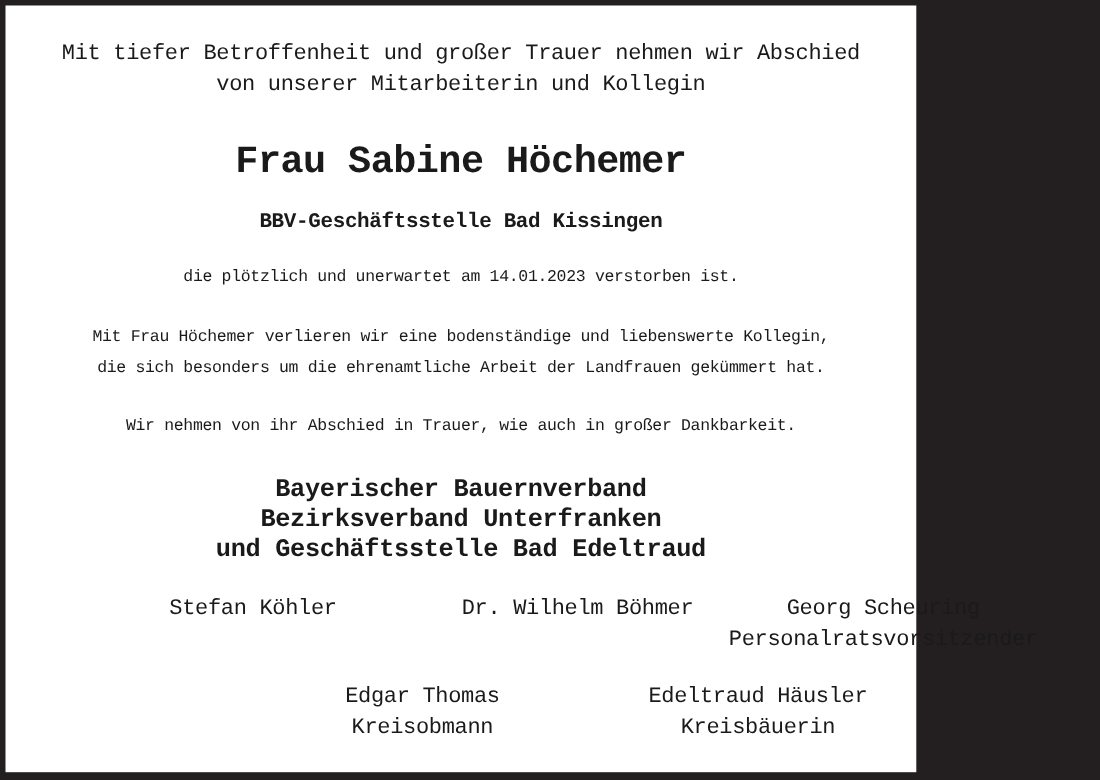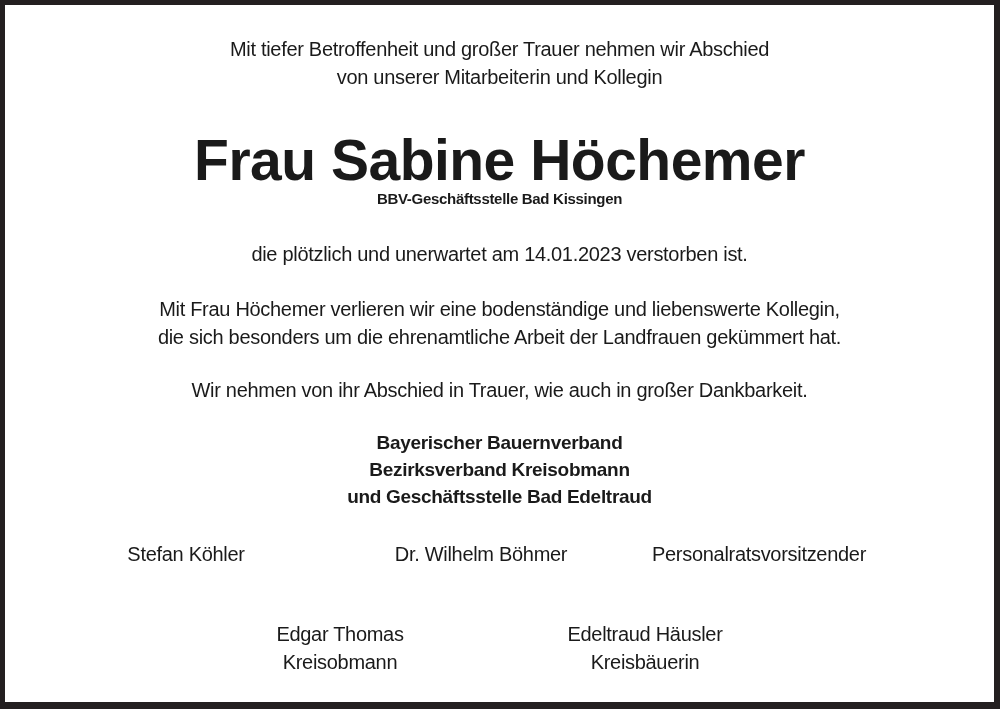--- a/index.html
+++ b/index.html
@@ -1,57 +1,59 @@
 <!DOCTYPE html>
 <html><head>
   <meta charset="utf-8">
   <style>
     html, body { margin: 0; padding: 0; background: #231f20; }
     body { width: 1000px; height: 709px; position: relative; overflow: hidden; }
     .sheet {
-      position: absolute; left: 5px; top: 5px; width: 989px; height: 697px;
+      position: absolute; left: 5px; top: 5px; width: 818px; height: 697px;
       background: #ffffff; color: #1a1a1a;
-      font-family: Liberation Sans, sans-serif;
+      font-family: Liberation Mono, monospace;
+      padding-left: 10px;
     }
     .line { position: absolute; left: 0; width: 100%; text-align: center; white-space: nowrap; }
     .intro { font-size: 20px; letter-spacing: -0.3px; }
-    .name { font-size: 57px; font-weight: bold; letter-spacing: -0.5px; }
-    .sub { font-size: 15px; font-weight: bold; letter-spacing: -0.3px; }
-    .body { font-size: 20px; letter-spacing: -0.3px; }
-    .org { font-size: 19px; font-weight: bold; letter-spacing: -0.3px; }
-    .sig { position: absolute; text-align: center; font-size: 20px; line-height: 28px; white-space: nowrap; letter-spacing: -0.3px; transform: translateX(-50%); }
+    .name { font-size: 35px; font-weight: bold; letter-spacing: -0.5px; }
+    .sub { font-size: 19px; font-weight: bold; letter-spacing: -0.3px; }
+    .body { font-size: 15px; letter-spacing: -0.3px; }
+    .org { font-size: 23px; font-weight: bold; letter-spacing: -0.3px; }
+    .sig { position: absolute; text-align: center; font-size: 20px; line-height: 28px; white-space: nowrap; letter-spacing: -0.3px; transform: translateX(-50%); margin-left: 44px; }
   </style>
 </head>
 <body>
 
 <div class="sheet">
   <div class="line intro" style="top:33px">Mit tiefer Betroffenheit und großer Trauer nehmen wir Abschied</div>
   <div class="line intro" style="top:61px">von unserer Mitarbeiterin und Kollegin</div>
 
   <div class="line name" style="top:122px">Frau Sabine Höchemer</div>
   <div class="line sub" style="top:185px">BBV-Geschäftsstelle Bad Kissingen</div>
 
   <div class="line body" style="top:238px">die plötzlich und unerwartet am 14.01.2023 verstorben ist.</div>
 
   <div class="line body" style="top:293px">Mit Frau Höchemer verlieren wir eine bodenständige und liebenswerte Kollegin,</div>
   <div class="line body" style="top:321px">die sich besonders um die ehrenamtliche Arbeit der Landfrauen gekümmert hat.</div>
 
   <div class="line body" style="top:374px">Wir nehmen von ihr Abschied in Trauer, wie auch in großer Dankbarkeit.</div>
 
   <div class="line org" style="top:427px">Bayerischer Bauernverband</div>
-  <div class="line org" style="top:454px">Bezirksverband Kreisobmann</div>
+  <div class="line org" style="top:454px">Bezirksverband Unterfranken</div>
   <div class="line org" style="top:481px">und Geschäftsstelle Bad Edeltraud</div>
 
   <div class="sig" style="left:181px; top:535px">
     <div>Stefan Köhler</div>
   </div>
   <div class="sig" style="left:476px; top:535px">
     <div>Dr. Wilhelm Böhmer</div>
   </div>
   <div class="sig" style="left:754px; top:535px">
+    <div>Georg Scheuring</div>
     <div>Personalratsvorsitzender</div>
   </div>
   <div class="sig" style="left:640px; top:615px">
     <div>Edeltraud Häusler</div>
     <div>Kreisbäuerin</div>
   </div>
   <div class="sig" style="left:335px; top:615px">
     <div>Edgar Thomas</div>
     <div>Kreisobmann</div>
   </div>

